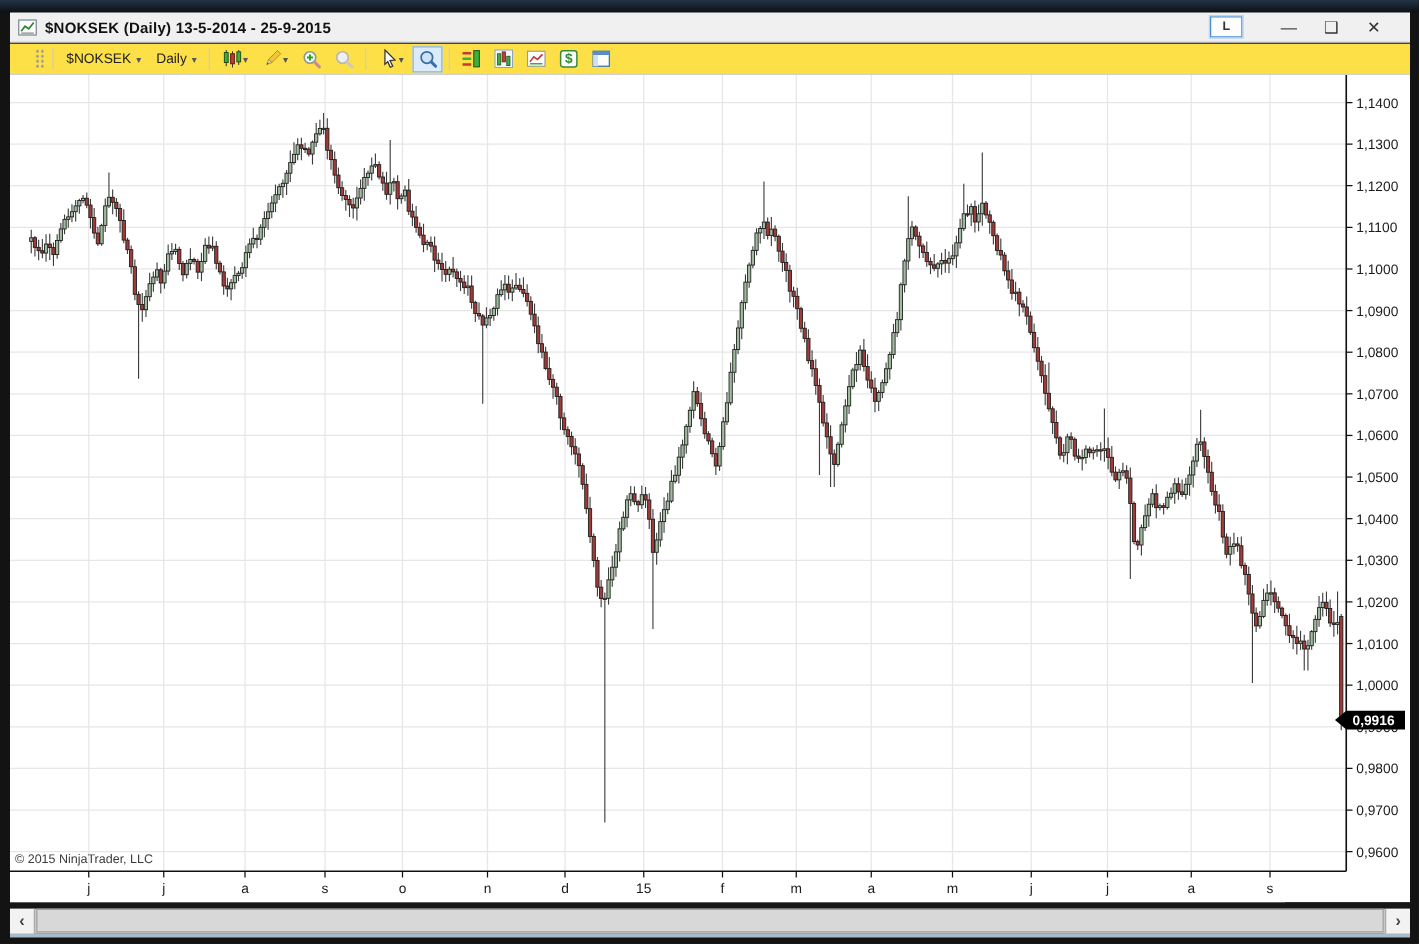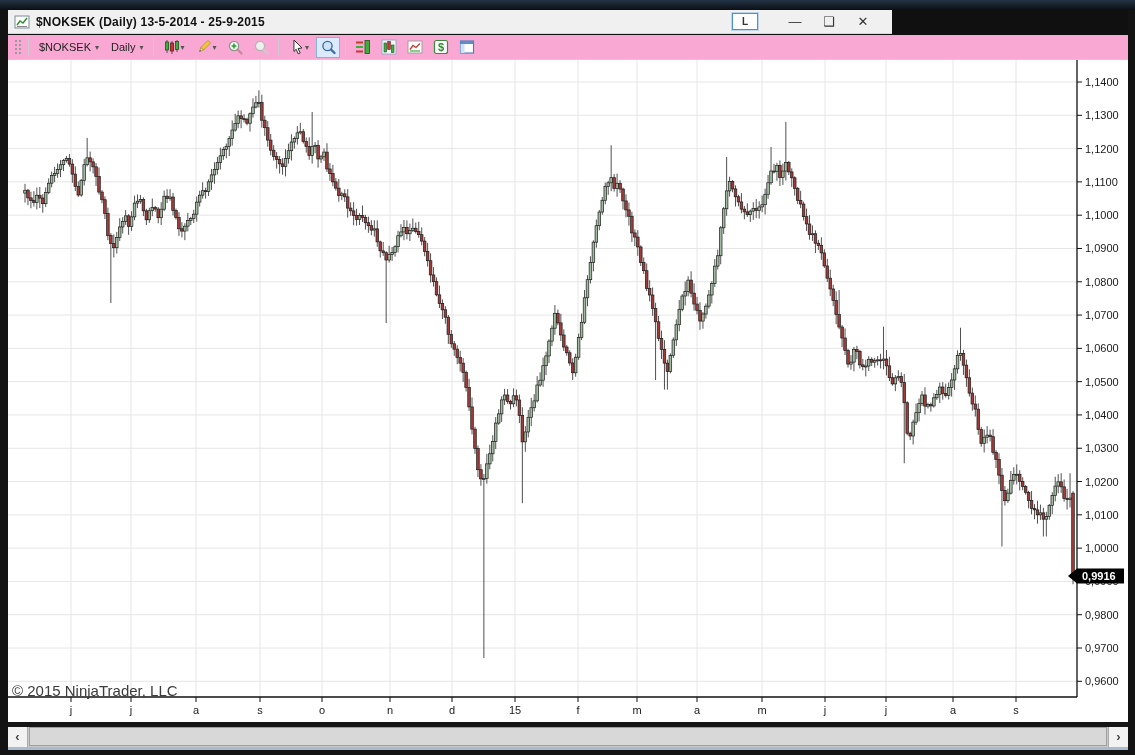--- a/index.html
+++ b/index.html
@@ -4,49 +4,49 @@
 <style>
   * { margin:0; padding:0; box-sizing:border-box; }
   html,body { width:1135px; height:755px; background:#131313; overflow:hidden;
               font-family:"Liberation Sans", sans-serif; }
   .screen { position:relative; width:1135px; height:755px; background:#131313; }
   .topstrip { position:absolute; left:0; top:0; width:1135px; height:10px;
               background:linear-gradient(#223447,#0b0f13); }
   .window { position:absolute; left:8px; top:10px; width:1120px; height:740px; background:#101010; }
 
   
-  .titlebar { position:absolute; left:0; top:0; width:884px; height:24px; background:#f0f0f0;
+  .titlebar { position:absolute; left:0; top:0; width:1120px; height:24px; background:#f0f0f0;
               border-bottom:1px solid #d6d6d6; display:flex; align-items:center; }
   .win-icon { width:16px; height:16px; margin:0 6px 0 6px; display:inline-flex; }
   .title { font-size:12px; font-weight:bold; color:#111; letter-spacing:0.2px; }
   .controls { margin-left:auto; display:flex; align-items:center; padding-right:12px; }
   .lnk-btn { width:26px; height:17px; background:#fdfdfd; border:1px solid #4a90d9; outline:1px solid #bcd4ec;
              font-size:10px; font-weight:bold; color:#333; text-align:center; line-height:15px; cursor:pointer; margin-right:20px;}
   .wbtn { width:34px; height:20px; background:transparent; border:none; font-size:13px; color:#333;
           text-align:center; line-height:20px; cursor:pointer; }
 
   
-  .toolbar { position:absolute; left:0; top:25px; width:1120px; height:25px; background:#f9a8d4;
-             border-bottom:1px solid #cfcfcf; display:flex; align-items:center; padding-left:3px; }
+  .toolbar { position:absolute; left:0; top:25px; width:1120px; height:25px; background:#fde047;
+             border-bottom:1px solid #cfcfcf; display:flex; align-items:center; padding-left:17px; }
   .grip { width:7px; height:16px; margin:0 3px;
           background:radial-gradient(circle 1px at 2px 2px,#9a9a9a 1px,transparent 1.2px) 0 0/4px 4px repeat; }
   .tsep { width:1px; height:18px; background:#cccccc; margin:0 4px; }
   .tool-dd { display:flex; align-items:center; gap:4px; background:transparent; border:1px solid transparent;
              font-size:11px; color:#222; padding:2px 5px; cursor:pointer; }
   .caret { font-size:8px; color:#555; }
   .tool-btn { width:24px; height:21px; border:1px solid transparent; background:transparent; display:flex;
               align-items:center; justify-content:center; cursor:pointer; margin:0 1px; }
   .tool-btn.selected { background:#dcebfb; border:1px solid #88b3dd; }
   .tool-btn.with-caret { width:30px; }
   .tool-btn svg { display:block; }
 
   
   .chart-wrap { position:absolute; left:0; top:50px; width:1020px; height:662px; background:#ffffff; }
   #chart-svg { position:absolute; left:0; top:0; }
-  .copyright { position:absolute; left:4px; top:622px; font-size:15px; color:#3c3c3c; }
+  .copyright { position:absolute; left:4px; top:622px; font-size:10px; color:#3c3c3c; }
 
   .hgap { position:absolute; left:0; top:712px; width:1120px; height:5px; background:#161616; }
 
   
   .scrollbar { position:absolute; left:0; top:717px; width:1120px; height:20px; background:#c9c9c9; }
   .sb-btn { position:absolute; top:0; width:20px; height:20px; background:#f2f2f2; color:#444;
             font-size:13px; font-weight:bold; text-align:center; line-height:19px; cursor:pointer; }
   .sb-btn.left { left:0; border-right:1px solid #aaa; }
   .sb-btn.right { right:0; border-left:1px solid #aaa; }
   .sb-thumb { position:absolute; left:21px; right:21px; top:0; height:19px; background:#d8d8d8;

